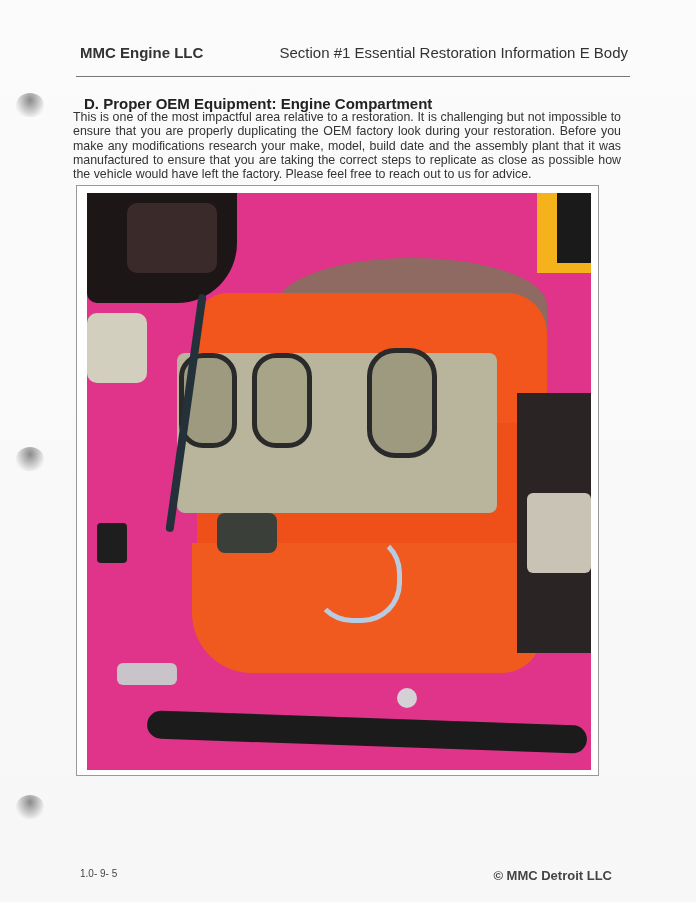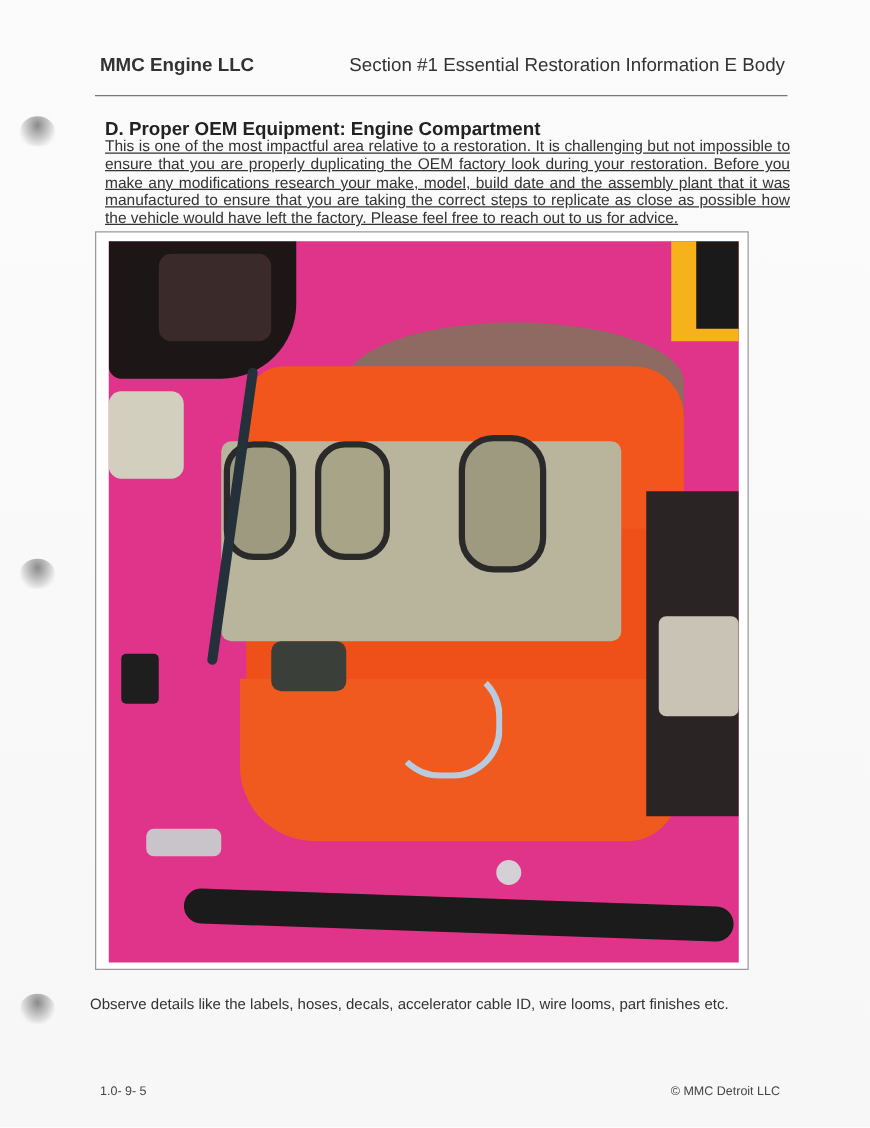--- a/index.html
+++ b/index.html
@@ -5,27 +5,27 @@
   html, body { margin:0; padding:0; }
   body { width:696px; height:902px; background:#ffffff; position:relative; overflow:hidden;
          font-family:"Liberation Sans", sans-serif; color:#222; }
   .page { position:absolute; inset:0; background:linear-gradient(180deg,#fbfbfb,#f7f7f7); }
   .hole { position:absolute; left:16px; width:28px; height:24px; border-radius:50% 50% 40% 40%;
           background:radial-gradient(ellipse at 50% 30%, #8a8a8a 0%, #c9c9c9 45%, #f4f4f4 75%, #fafafa 100%); }
   .hdr-left { position:absolute; left:80px; top:44px; font-weight:bold; font-size:15px; color:#333; }
   .hdr-right { position:absolute; right:68px; top:44px; font-weight:normal; font-size:15px; color:#333; }
   .rule { position:absolute; left:76px; right:66px; top:76px; height:1px; background:#777; }
   .section-title { position:absolute; left:84px; top:95px; font-weight:bold; font-size:15px; color:#222; }
-  .intro { position:absolute; left:84px; top:110px; width:548px; font-size:12.4px; line-height:14.3px;
-           text-align:justify; color:#333;text-decoration:underline; }
+  .intro { position:absolute; left:73px; top:110px; width:548px; font-size:12.4px; line-height:14.3px;
+           text-align:justify; color:#333; }
   .photo-frame { position:absolute; left:76px; top:185px; width:521px; height:589px; border:1px solid #999; background:#fff; }
   .photo { position:absolute; left:10px; top:7px; width:504px; height:577px; overflow:hidden; background:#e0338a; }
   .caption { position:absolute; left:72px; top:796px; font-size:12px; line-height:15px; color:#333; }
   .foot-left { position:absolute; left:80px; top:868px; font-size:10px; color:#444; }
-  .foot-right { position:absolute; right:72px; top:868px; font-size:10px; color:#444; }
+  .foot-right { position:absolute; right:84px; top:868px; font-size:13px; color:#444;font-weight:bold; }
   .shape { position:absolute; }
 </style>
 </head>
 <body>
 
 <div class="page">
   <div class="hole" style="top:93px;"></div>
   <div class="hole" style="top:447px;"></div>
   <div class="hole" style="top:795px;"></div>
 
@@ -58,18 +58,17 @@
       <div class="shape" style="left:60px;top:525px;width:440px;height:28px;background:#1b1b1b;border-radius:14px;transform:rotate(2deg);"></div>
       <div class="shape" style="left:310px;top:495px;width:20px;height:20px;background:#d5d0d5;border-radius:50%;"></div>
       <div class="shape" style="left:0;top:120px;width:60px;height:70px;background:#d3cfbf;border-radius:10px;"></div>
       <div class="shape" style="left:10px;top:330px;width:30px;height:40px;background:#1e1e1e;border-radius:4px;"></div>
       <div class="shape" style="left:95px;top:100px;width:8px;height:240px;background:#24313a;transform:rotate(8deg);border-radius:4px;"></div>
       <div class="shape" style="left:225px;top:340px;width:80px;height:80px;border:5px solid #b8cbe0;border-radius:40px;border-top-color:transparent;border-left-color:transparent;"></div>
     </div>
   </div>
 
   <div class="caption">
-    <div>Observe details like the labels, hoses, decals, accelerator cable ID, wire looms, part finishes etc.</div>
   </div>
 
   <div class="foot-left">1.0- 9- 5</div>
   <div class="foot-right">© MMC Detroit LLC</div>
 </div>
 
 </body></html>

